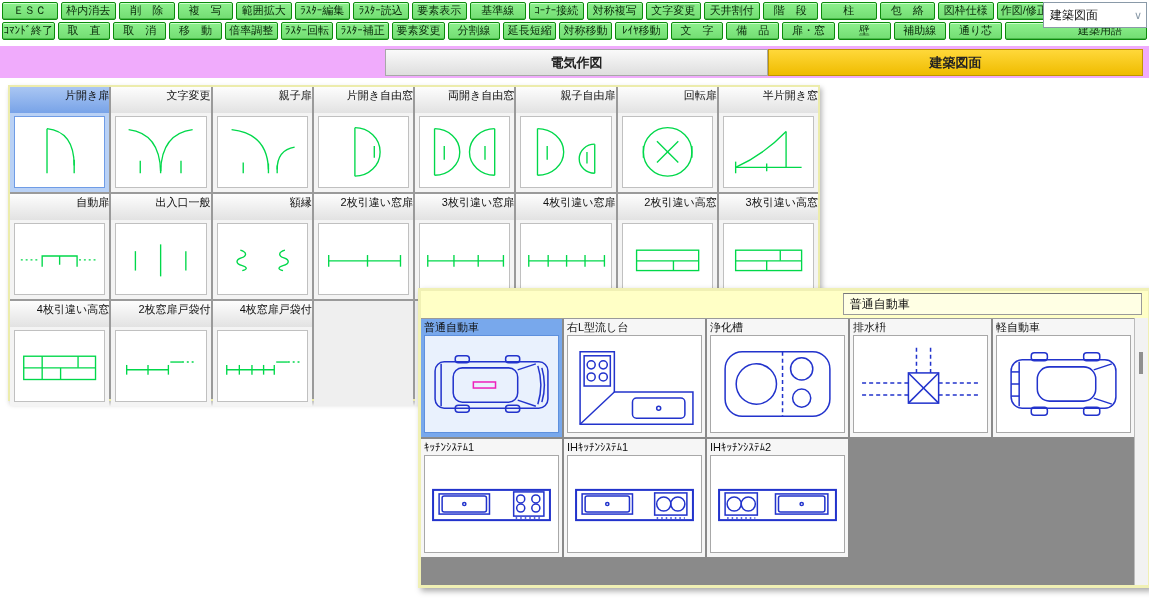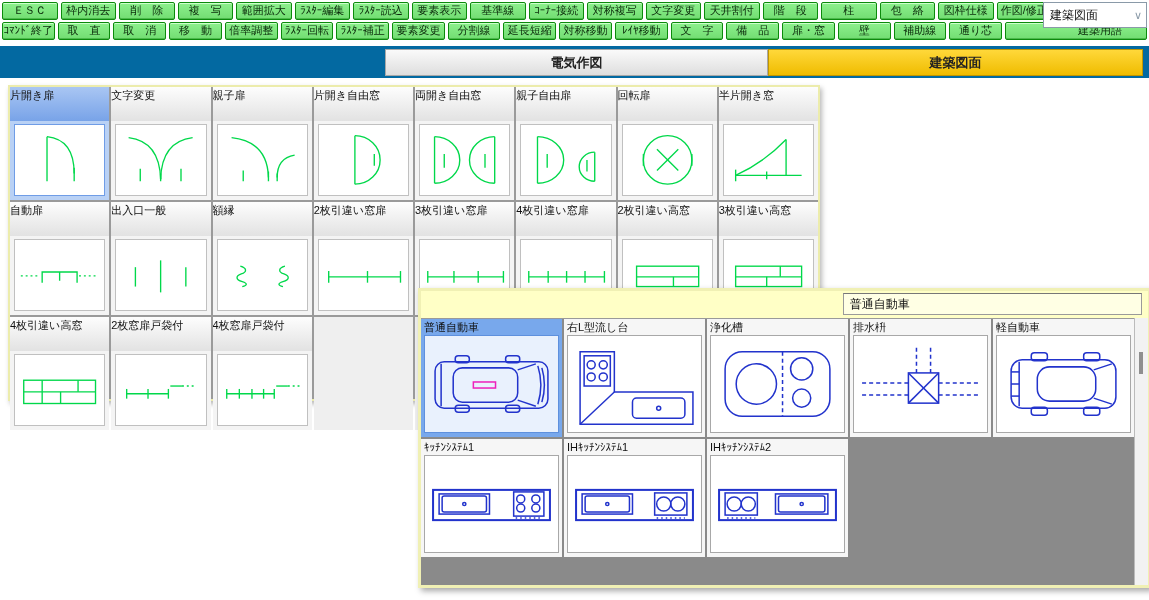--- a/index.html
+++ b/index.html
@@ -12,31 +12,31 @@
   .trow1{padding-right:97px;}
   .tbtn{flex:1 1 0;height:16px;line-height:15px;text-align:center;font-size:11px;font-weight:normal;color:#0a2a0a;
         background:linear-gradient(#8df08d,#72dd72);border:1px solid #0c8a0c;border-radius:2px;
         box-shadow:inset 0 1px 0 #ccffcc, inset 0 -1px 0 #4cb84c;white-space:nowrap;overflow:hidden;cursor:pointer;}
   .tbtn.wfix{flex:0 0 92px;padding-left:48px;}
   .dropdown{position:absolute;top:2px;right:2px;width:92px;height:24px;background:#ffffff;border:1px solid #8a9aa8;
             display:flex;align-items:center;justify-content:space-between;padding:0 4px 0 6px;font-size:12px;color:#111;cursor:pointer;}
   .dropdown .chev{color:#8a9aa8;font-size:11px;}
 
   
-  .tabstrip{position:absolute;left:0;top:46px;width:1149px;height:32px;background:#0369a1;}
+  .tabstrip{position:absolute;left:0;top:46px;width:1149px;height:32px;background:#f0abfc;}
   .tab{position:absolute;top:3px;height:25px;line-height:25px;text-align:center;font-size:13px;font-weight:bold;color:#222;cursor:pointer;}
   .tab-inactive{left:385px;width:381px;background:linear-gradient(#fafafa,#dedede);border:1px solid #a8a8a8;}
   .tab-active{left:768px;width:373px;background:linear-gradient(#ffd83a,#efbc00);border:1px solid #c09600;}
 
   
   .panel-left{position:absolute;left:8px;top:85px;width:808px;height:312px;background:#9a9a9a;
               border:2px solid #ececac;box-shadow:2px 3px 5px rgba(0,0,0,.28);
               display:grid;grid-template-columns:repeat(8,1fr);grid-auto-rows:1fr;gap:2px;}
   .dtile{display:flex;flex-direction:column;background:#f4f4f4;cursor:pointer;}
-  .dtile .dlabel{height:34px;line-height:17px;font-size:11px;text-align:left;color:#111;
+  .dtile .dlabel{height:26px;line-height:17px;font-size:11px;text-align:right;color:#111;
                  background:linear-gradient(#fdfdfd,#e2e2e2);white-space:nowrap;overflow:hidden;}
   .dtile .dbox{flex:1;margin:3px 4px 4px 4px;background:#ffffff;border:1px solid #c0c0c0;display:flex;}
   .dtile.sel{background:#b9d1f5;}
   .dtile.sel .dlabel{background:linear-gradient(#a9c6f3,#78a3e8);}
   .dtile.sel .dbox{border-color:#6f9ce6;}
   .dtile.empty{background:#efefef;}
   .dtile svg{width:100%;height:100%;}
 
   
   .panel-sym{position:absolute;left:418px;top:288px;width:727px;height:294px;background:#ffffff;

